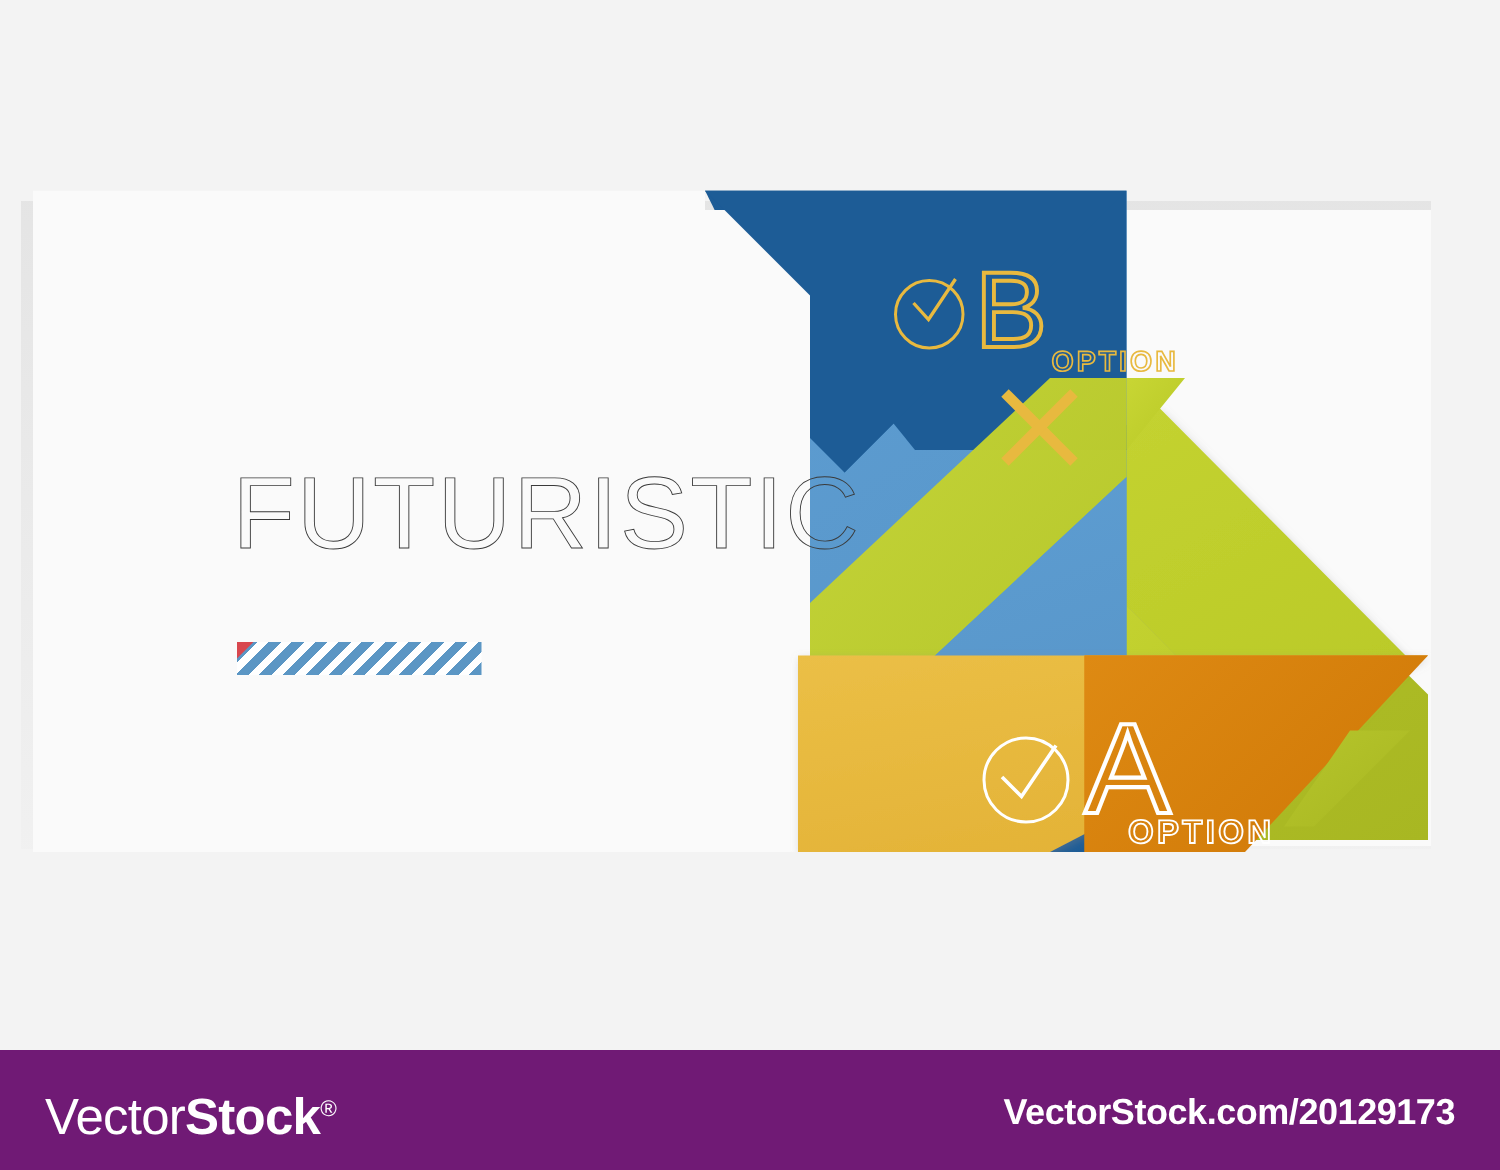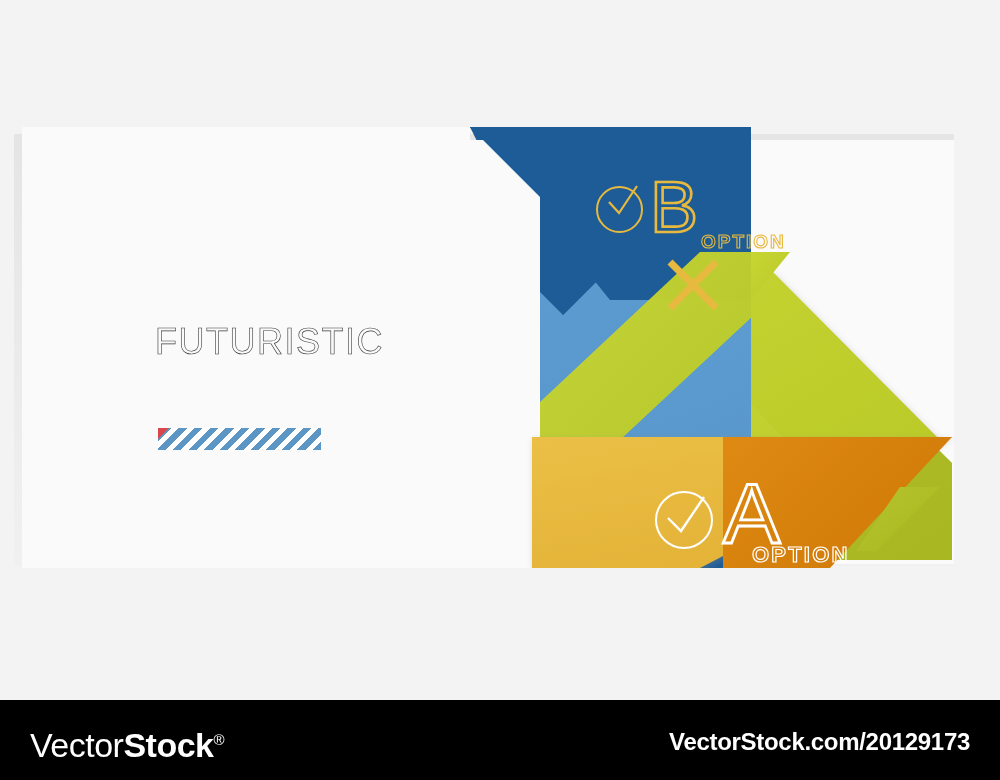--- a/index.html
+++ b/index.html
@@ -15,21 +15,21 @@
   .artboard {
     position:absolute; left:0; top:0; width:1000px; height:700px;
     background:#f3f3f3;
     overflow:hidden;
   }
   .art-svg { position:absolute; left:0; top:0; width:1000px; height:700px; display:block; }
 
   
   .headline { position:absolute; left:155px; top:316px; width:360px; }
   .headline .l1 {
-    font-size:36px; line-height:52px; letter-spacing:1.5px;
+    font-size:68px; line-height:52px; letter-spacing:1.5px;
     font-weight:300; color:#3a3a3a;
     -webkit-text-stroke:0.6px #3a3a3a;
     color:transparent;
     white-space:nowrap;
   }
   .headline .l2 {
     font-size:51px; line-height:56px; letter-spacing:1.5px;
     font-weight:300;
     -webkit-text-stroke:0.9px #b9cb2e;
     color:transparent;
@@ -69,21 +69,21 @@
   #opt-a { left:655px; top:486px; width:180px; height:90px; }
   #opt-a .ring { left:0; top:5px; width:58px; height:58px; border-width:2.4px; border-color:#ffffff; }
   #opt-a .letter { left:68px; top:-16px; font-size:86px; line-height:86px;
                    -webkit-text-stroke:2.8px #ffffff; letter-spacing:0px; }
   #opt-a .sub { left:66px; top:58px; font-size:22px; line-height:22px;
                 letter-spacing:2.2px; -webkit-text-stroke:1.2px #ffffff; }
 
   
   .footer {
     position:absolute; left:0; top:700px; width:1000px; height:80px;
-    background:#000000;
+    background:#701a75;
   }
   .wm-logo {
     position:absolute; left:30px; top:20px;
     font-size:34px; line-height:40px; color:#ffffff;
     font-weight:400; letter-spacing:-0.5px;
   }
   .wm-logo .bold { font-weight:700; }
   .wm-logo .reg { font-size:15px; vertical-align:super; font-weight:400; }
   .wm-url {
     position:absolute; right:30px; top:28px;

